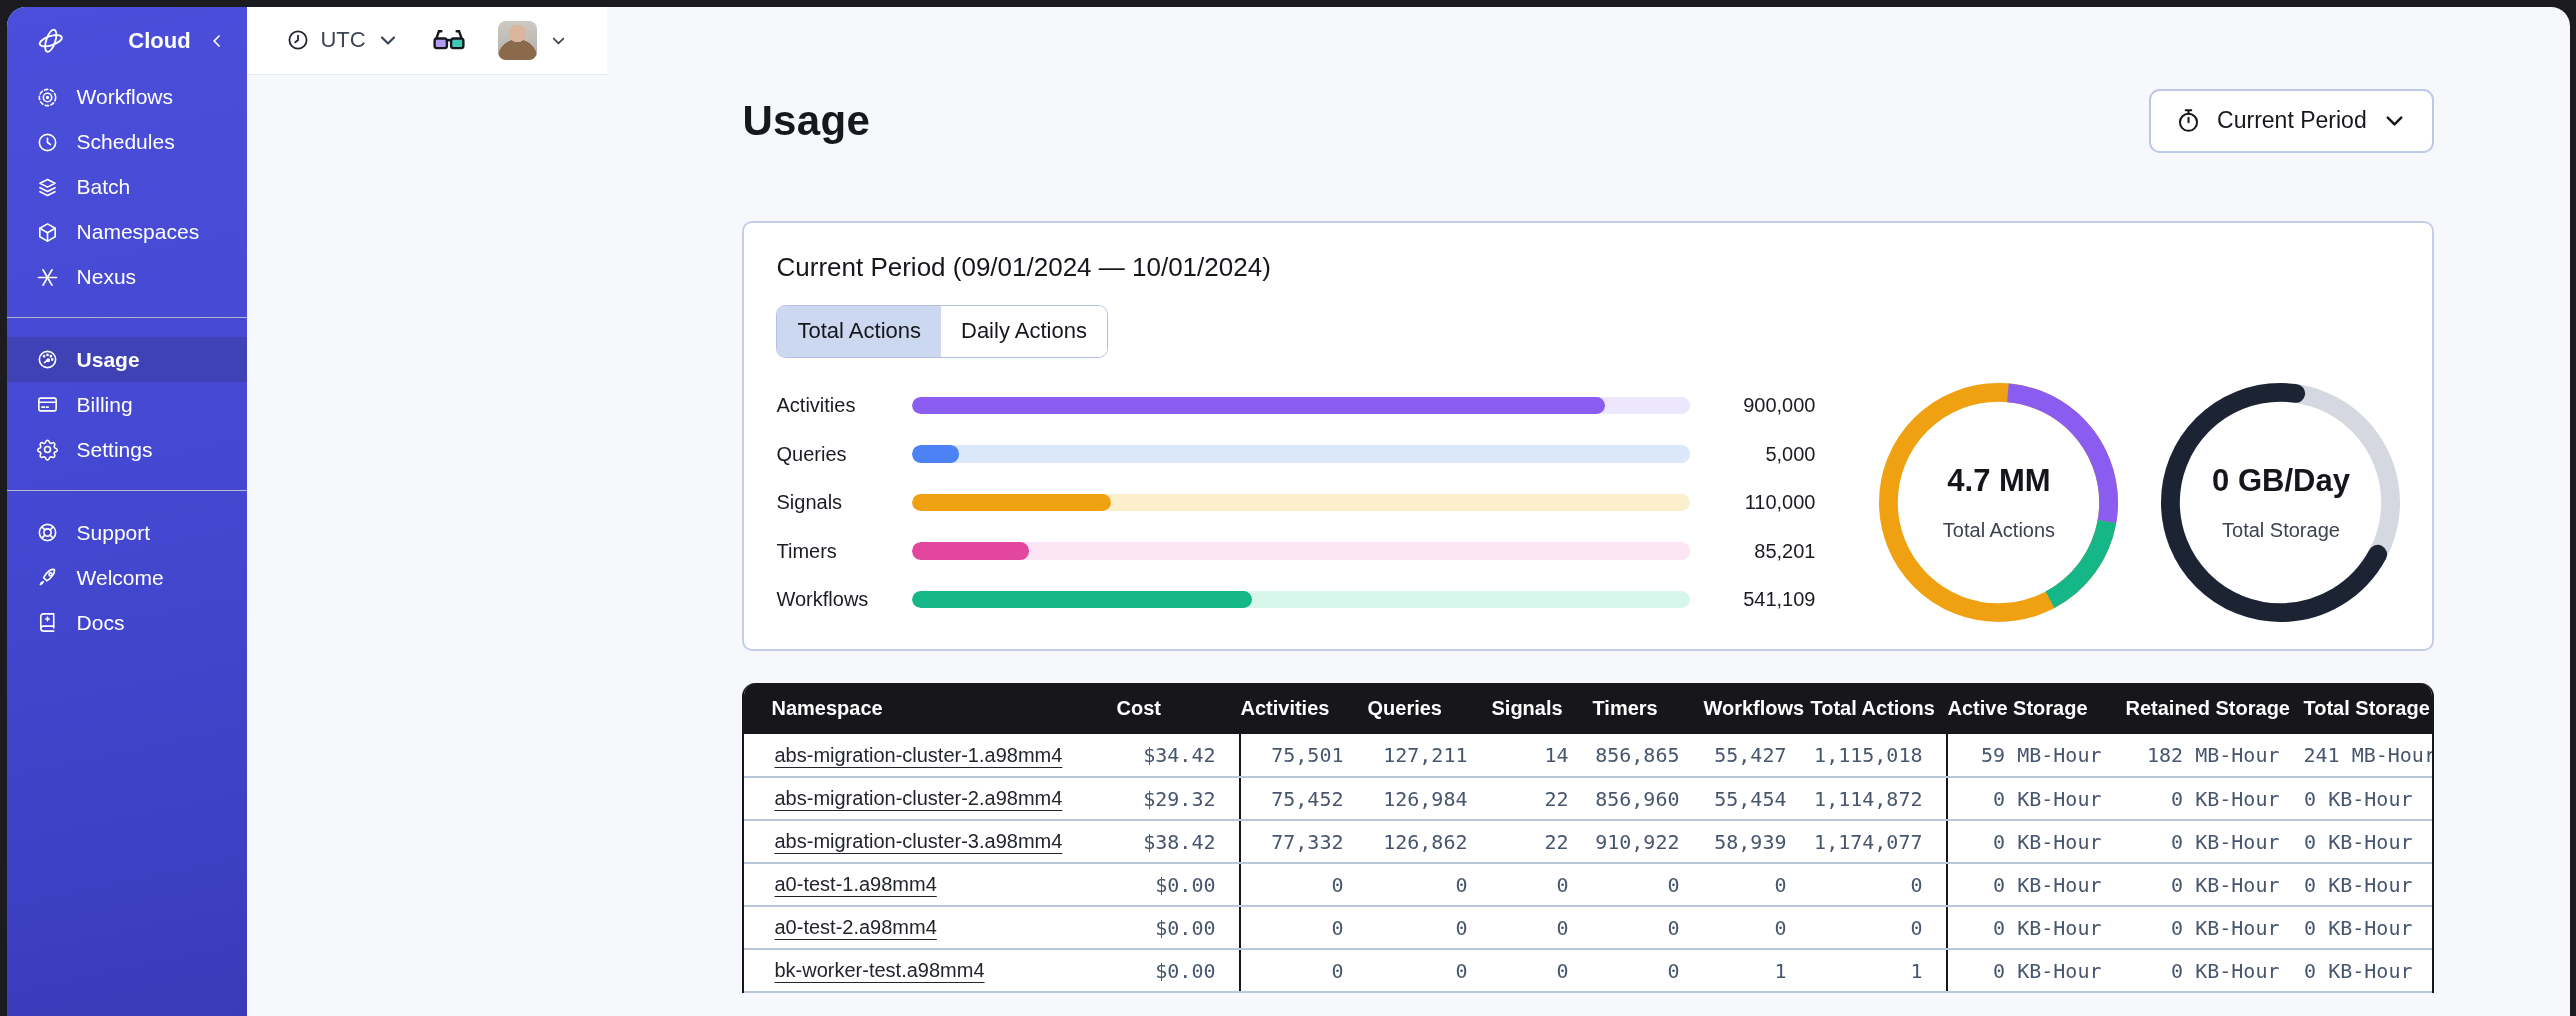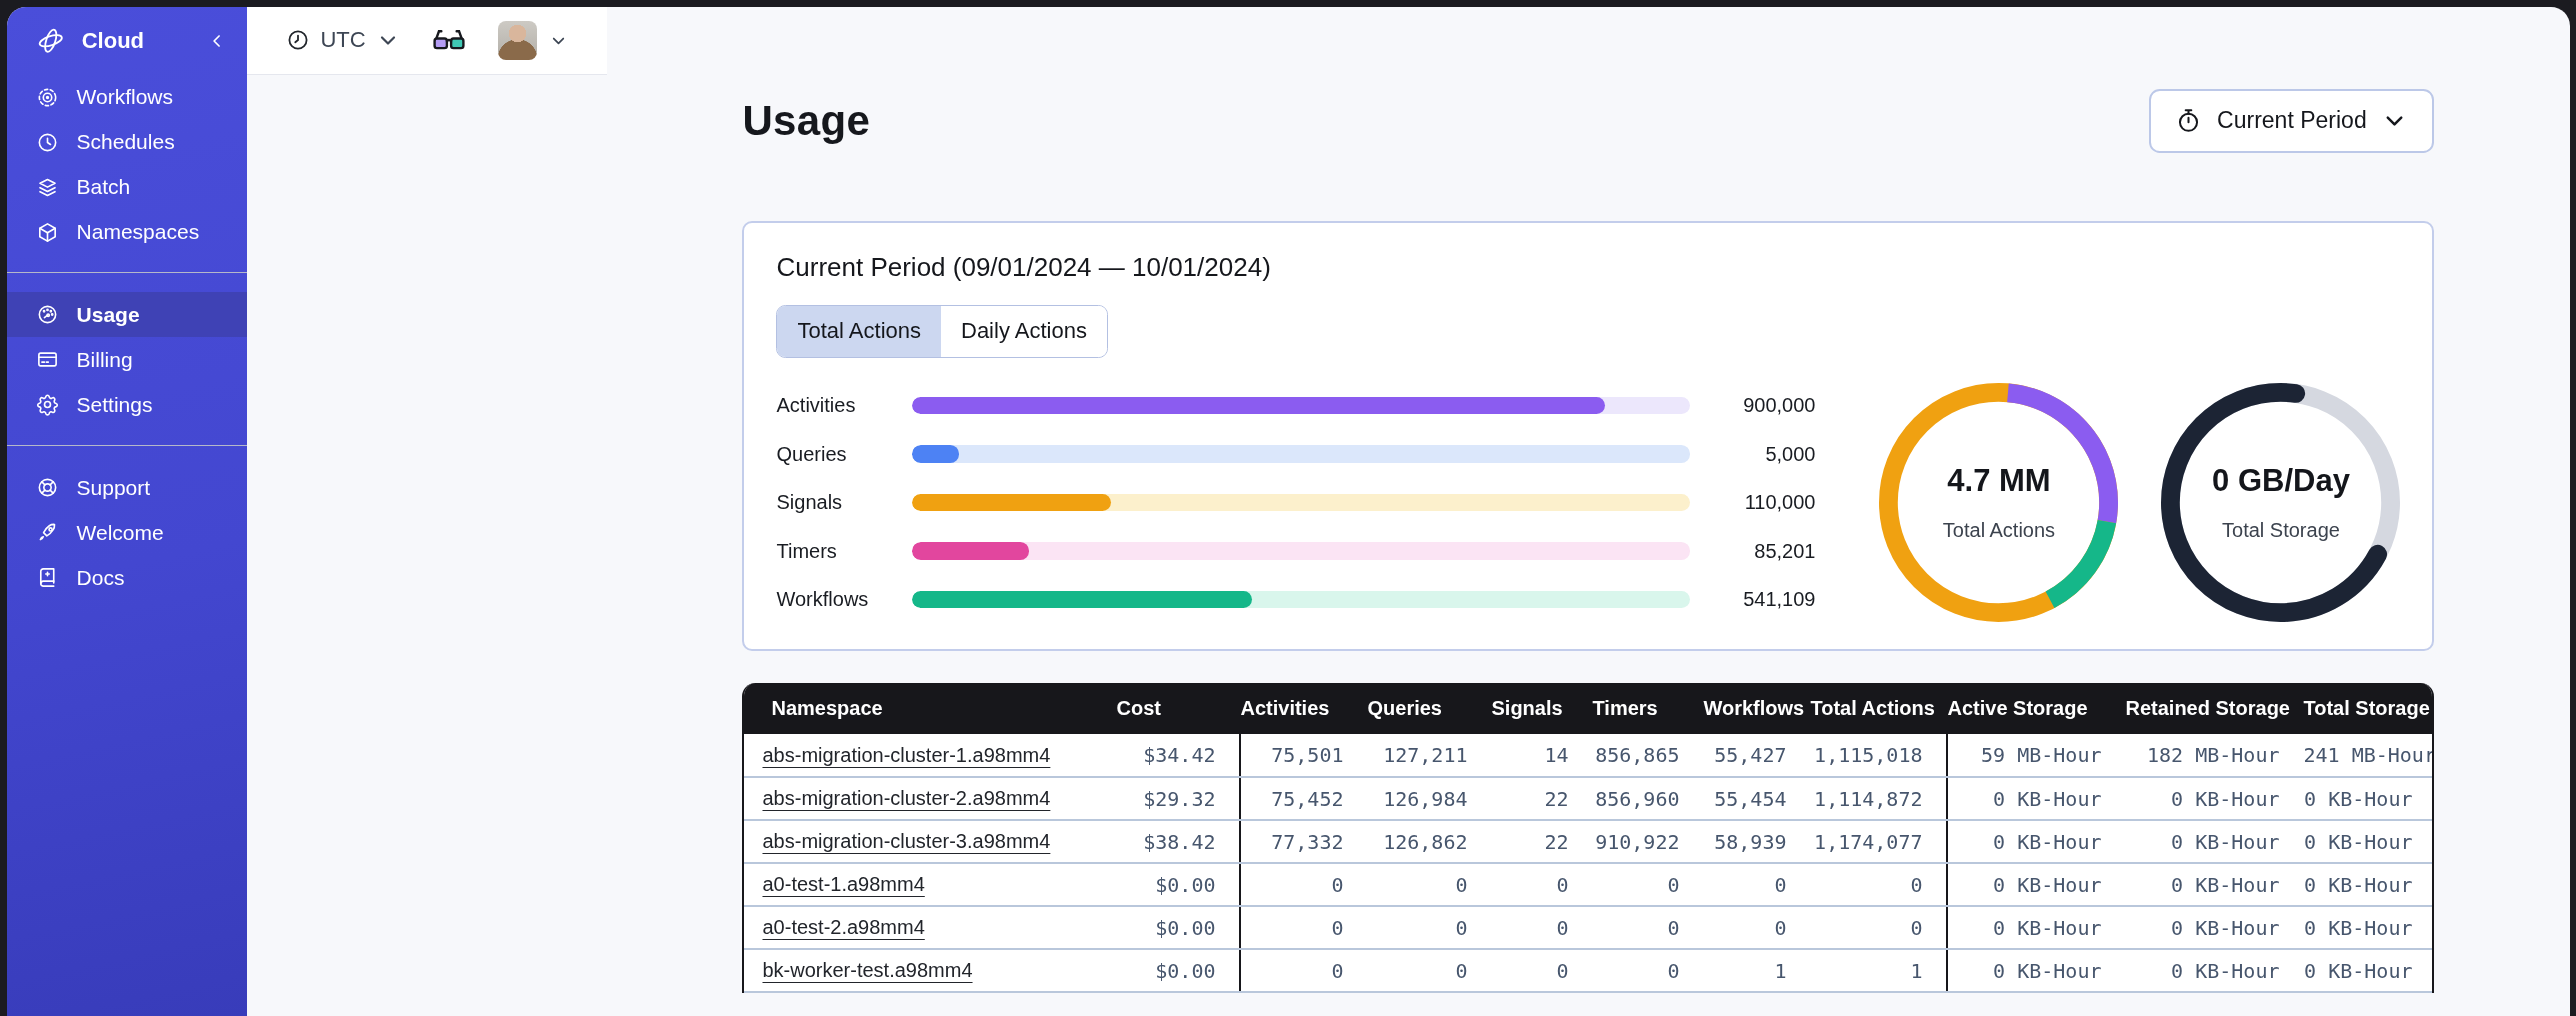--- a/index.html
+++ b/index.html
@@ -6,21 +6,21 @@
     background:#1b1b20;font-family:"Liberation Sans",sans-serif;}
   *{box-sizing:border-box;}
   .app{position:absolute;left:6.7px;top:6.7px;width:2563px;height:1010px;
     border-radius:19px 19px 0 0;overflow:hidden;display:flex;background:#f7f8fb;}
 
   
   .sidebar{width:240px;flex:none;color:#fff;display:flex;flex-direction:column;
     background:linear-gradient(168deg,#4a4eda 0%,#4347d0 55%,#383cba 100%);}
   .side-head{height:68px;display:flex;align-items:center;gap:16px;padding:0 20px 0 29.5px;flex:none;}
   .side-head .s-icon svg{width:29.5px;height:29.5px;}
-  .brand{font-size:22px;font-weight:600;flex:1;}
+  .brand{font-size:22px;font-weight:600;flex:1;text-align:right;}
   .collapse{display:inline-flex;cursor:pointer;}
   .collapse svg{width:20px;height:20px;}
   .nav{display:flex;flex-direction:column;}
   .nav-item{height:45px;display:flex;align-items:center;gap:17.4px;padding:0 16px 0 29.5px;
     font-size:21px;cursor:pointer;color:#fff;}
   .nav-item.active{background:#3f42b5;font-weight:600;}
   .s-icon{display:inline-flex;align-items:center;justify-content:center;}
   .nav-item .s-icon svg{width:23px;height:23px;}
   .side-div{height:1.3px;background:#b5b8c9;margin:17.4px 0 19px;flex:none;}
 
@@ -77,21 +77,21 @@
   .table-wrap{margin-top:32px;border-radius:13.4px 13.4px 0 0;overflow:hidden;
     border-left:2.7px solid #17171b;border-right:2.7px solid #17171b;}
   table{width:100%;border-collapse:collapse;table-layout:fixed;}
   thead th{background:#17171b;color:#fff;font-size:20px;font-weight:600;height:51px;
     padding:0 24px 0 0;text-align:left;white-space:nowrap;}
   thead th.left{text-align:left;padding-left:27px;}
   tbody td{background:#fff;height:43px;border-bottom:2px solid #b9c7db;
     font-family:"DejaVu Sans Mono",monospace;font-size:20px;color:#47566d;text-align:right;
     padding:0 24px 0 0;white-space:nowrap;overflow:hidden;}
   tbody td.group{border-left:2.7px solid #17171b;}
-  tbody td.ns{font-family:"Liberation Sans",sans-serif;text-align:left;padding-left:18px;}
+  tbody td.ns{font-family:"Liberation Sans",sans-serif;text-align:left;padding-left:30px;}
   td.ns a{color:#22252b;font-weight:500;text-decoration:underline;
     text-underline-offset:4.7px;text-decoration-thickness:1.3px;cursor:pointer;}
 </style>
 </head>
 <body>
 
 <div class="app">
 
   <aside class="sidebar">
     <div class="side-head">
@@ -140,20 +140,30 @@
         </div>
         <div class="nav-item">
           <span class="s-icon">
             <svg viewBox="0 0 24 24" fill="none" stroke="currentColor" stroke-width="1.7" stroke-linecap="round" stroke-linejoin="round">
               <path d="M12 3l8 4.6v8.8L12 21l-8-4.6V7.6z"></path>
               <path d="M4 7.6l8 4.6 8-4.6"></path>
               <path d="M12 12.2V21"></path>
             </svg>
           </span>
           <span>Namespaces</span>
+        </div>
+        <div class="nav-item">
+          <span class="s-icon">
+            <svg viewBox="0 0 24 24" fill="none" stroke="currentColor" stroke-width="1.7" stroke-linecap="round" stroke-linejoin="round">
+              <path d="M2.5 12h19"></path>
+              <path d="M7.3 3.9l9.4 16.2"></path>
+              <path d="M16.7 3.9 7.3 20.1"></path>
+            </svg>
+          </span>
+          <span>Nexus</span>
         </div>
       </nav>
     <div class="side-div"></div>
     <nav class="nav" id="nav-account">
         <div class="nav-item active">
           <span class="s-icon">
             <svg viewBox="0 0 24 24" fill="none" stroke="currentColor" stroke-width="1.7" stroke-linecap="round" stroke-linejoin="round">
               <circle cx="12" cy="12" r="8.5"></circle>
               <path d="M12.4 12.4 8.8 15.2"></path>
               <circle cx="12.7" cy="12.7" r="1.2"></circle>

